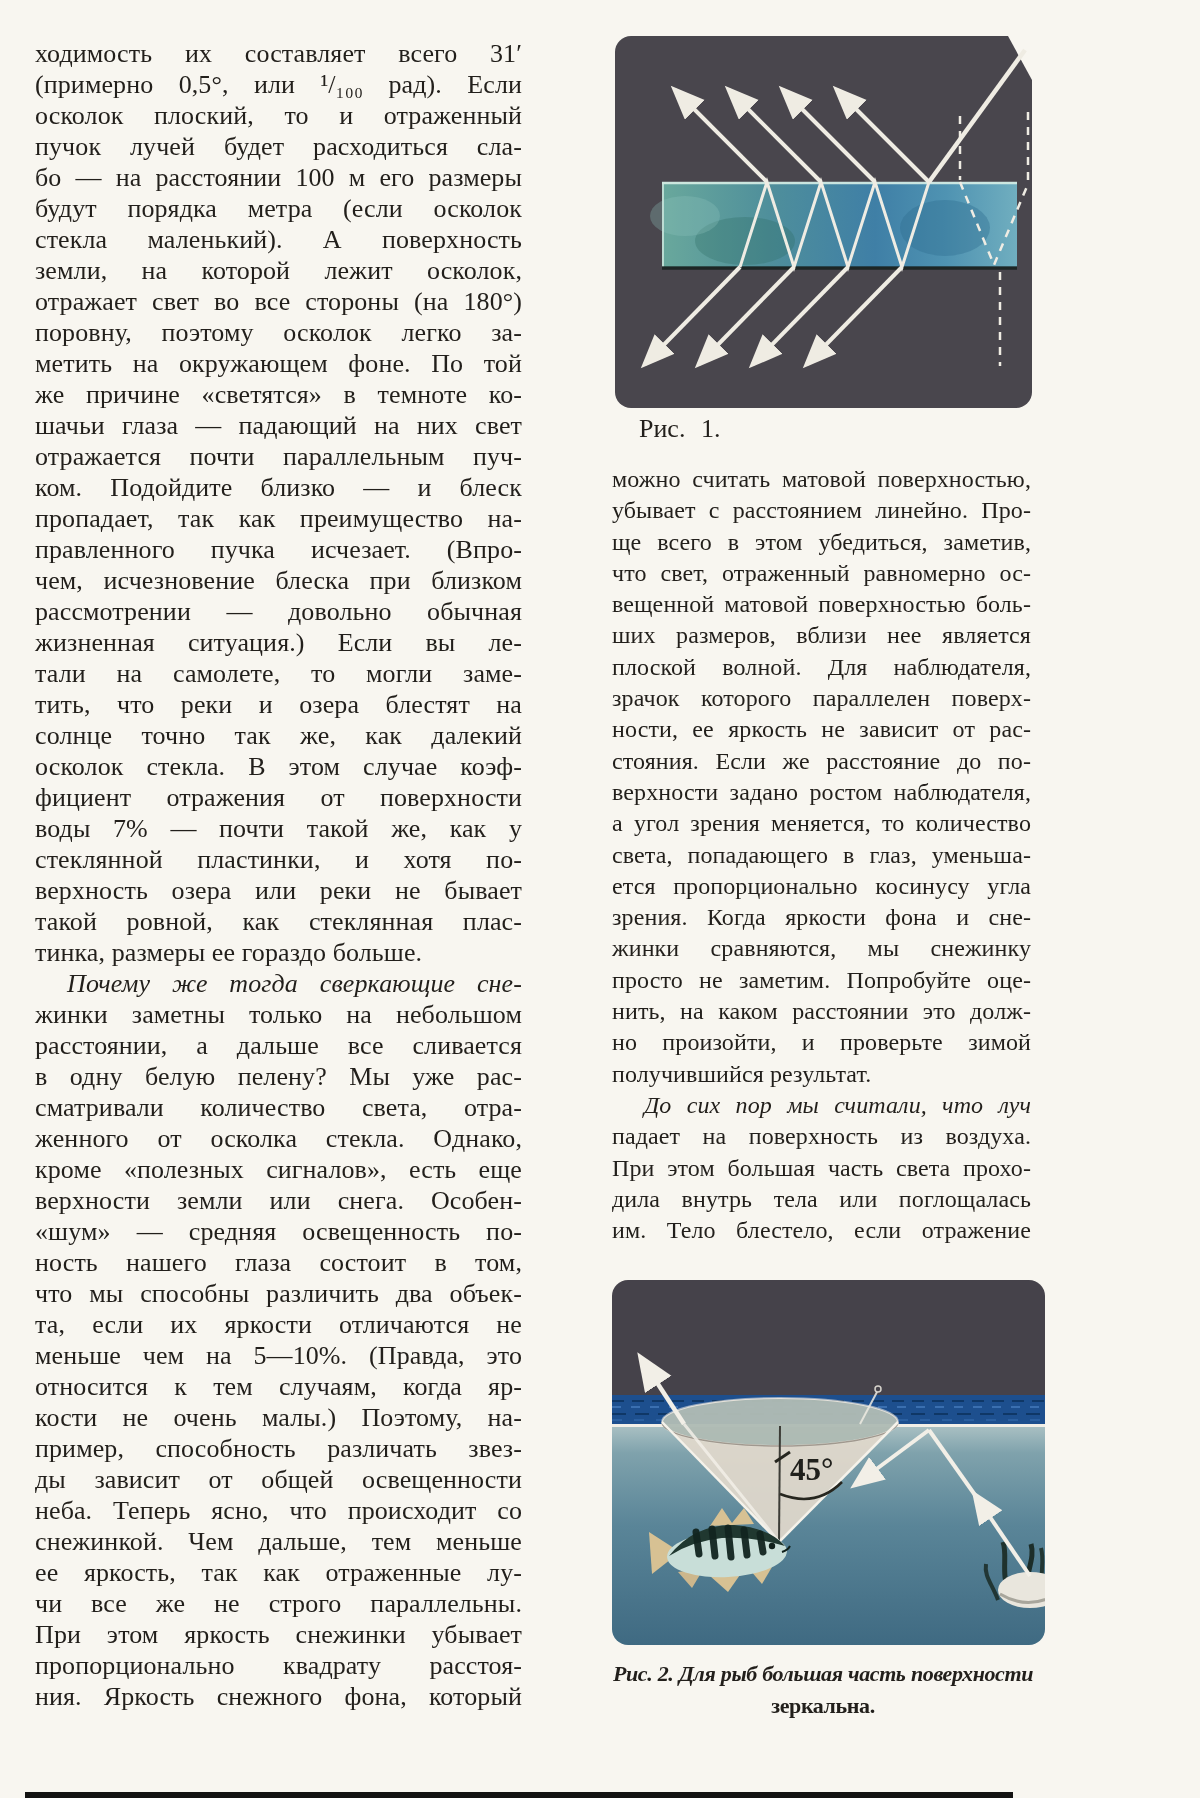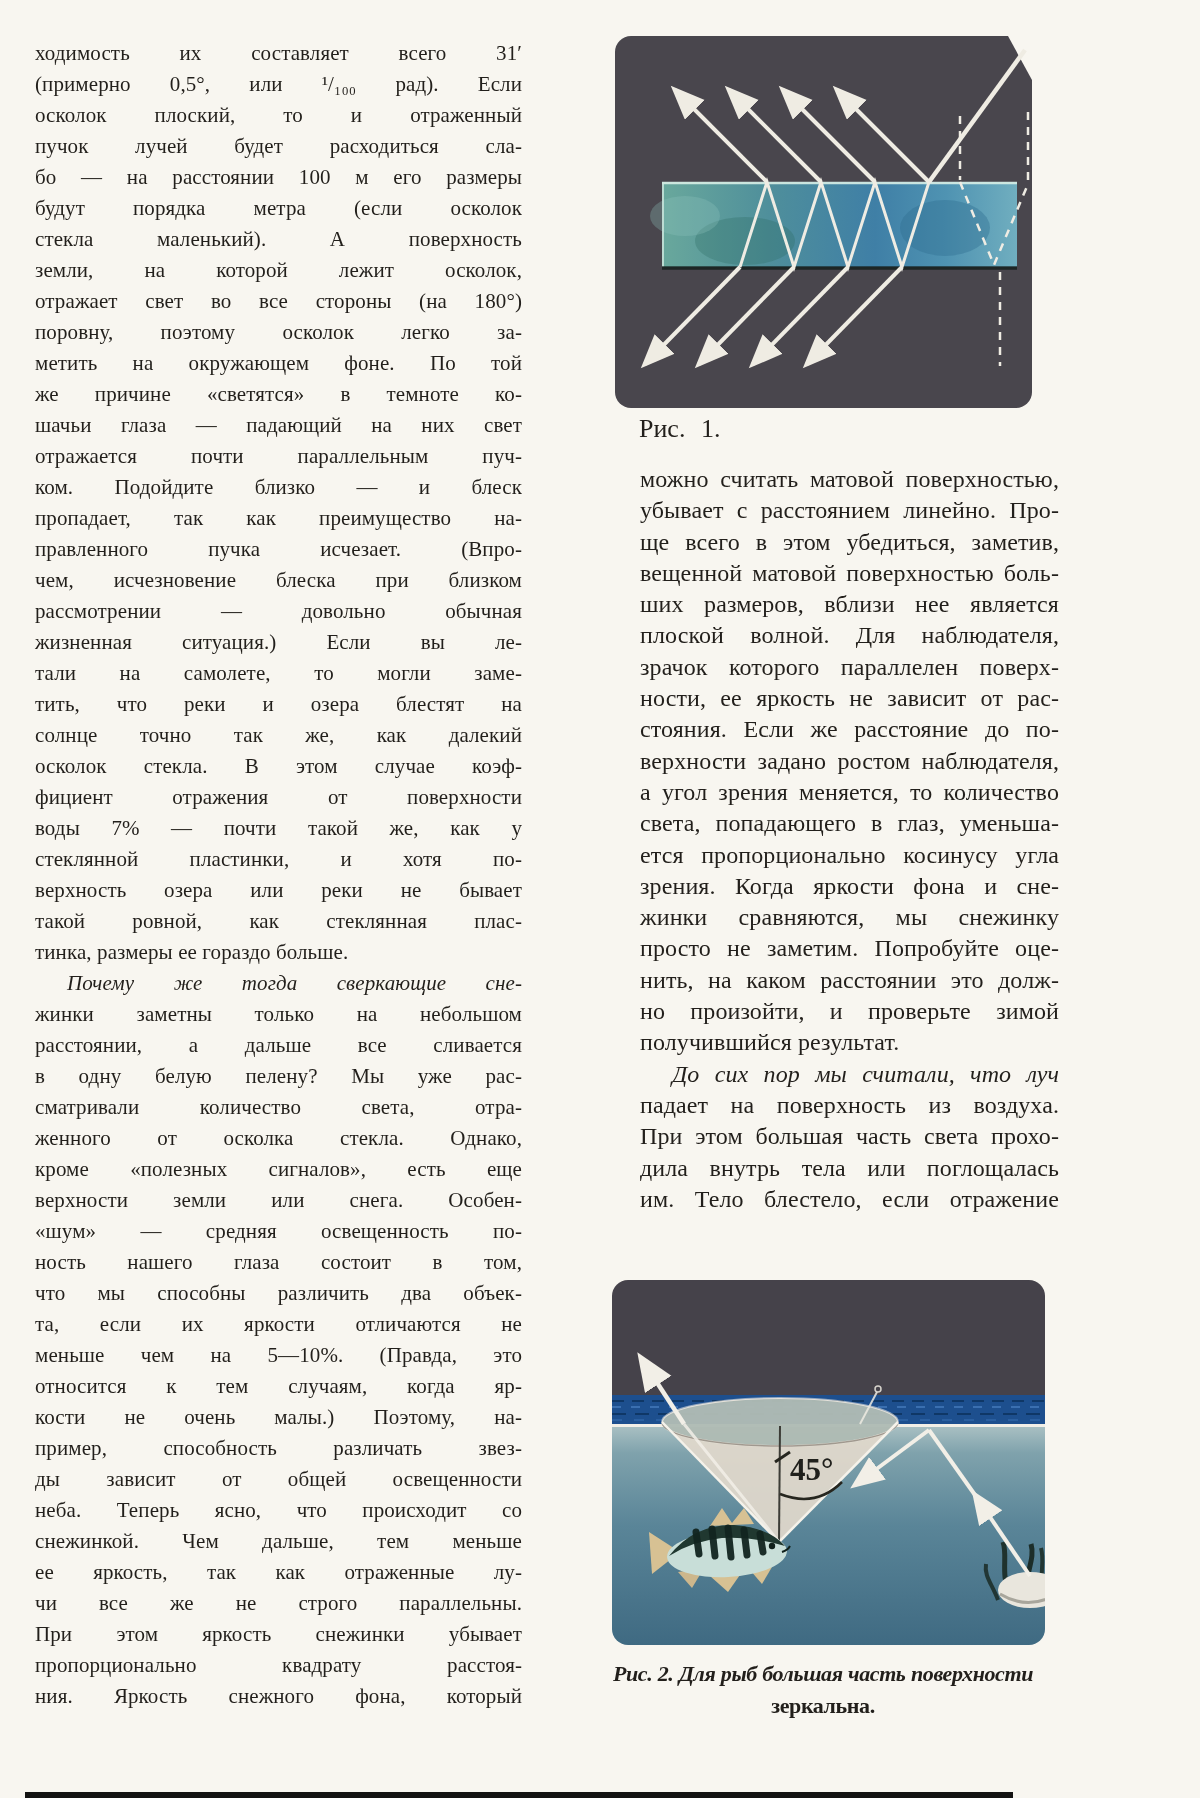--- a/index.html
+++ b/index.html
@@ -5,27 +5,27 @@
   html,body{margin:0;padding:0;}
   body{
     width:1200px;height:1798px;position:relative;overflow:hidden;
     background:#f8f6f0;
     color:#221f1b;
     font-family:"Liberation Serif","DejaVu Serif",serif;
   }
   
   .col{position:absolute;}
   #left-col{left:35px;top:38px;width:487px;}
-  #right-col{left:640px;top:464px;width:419px;}
+  #right-col{left:612px;top:464px;width:419px;}
   .tl{
     white-space:nowrap;overflow:visible;
     text-align:justify;text-align-last:justify;
     letter-spacing:0.1px;
   }
-  #left-col .tl{height:31px;line-height:31px;font-size:21px;}
+  #left-col .tl{height:31px;line-height:31px;font-size:26px;}
   #right-col .tl{height:31.3px;line-height:31.3px;font-size:24px;}
   .tl.pe{text-align-last:left;}
   .tl.ind{padding-left:32px;font-style:italic;}
   
   .cap1{
     position:absolute;left:639px;top:414px;font-size:26px;word-spacing:9px;
   }
   .cap2{
     position:absolute;left:613px;top:1658px;width:420px;
     font-size:22px;font-weight:700;letter-spacing:-0.4px;line-height:32px;
@@ -156,20 +156,21 @@
     </g>
   </svg>
 </div>
 
 <div class="cap1">Рис. 1.</div>
 
 <div id="right-col" class="col">
     <div class="tl">можно считать матовой поверхностью,</div>
     <div class="tl">убывает с расстоянием линейно. Про-</div>
     <div class="tl">ще всего в этом убедиться, заметив,</div>
+    <div class="tl">что свет, отраженный равномерно ос-</div>
     <div class="tl">вещенной матовой поверхностью боль-</div>
     <div class="tl">ших размеров, вблизи нее является</div>
     <div class="tl">плоской волной. Для наблюдателя,</div>
     <div class="tl">зрачок которого параллелен поверх-</div>
     <div class="tl">ности, ее яркость не зависит от рас-</div>
     <div class="tl">стояния. Если же расстояние до по-</div>
     <div class="tl">верхности задано ростом наблюдателя,</div>
     <div class="tl">а угол зрения меняется, то количество</div>
     <div class="tl">света, попадающего в глаз, уменьша-</div>
     <div class="tl">ется пропорционально косинусу угла</div>

